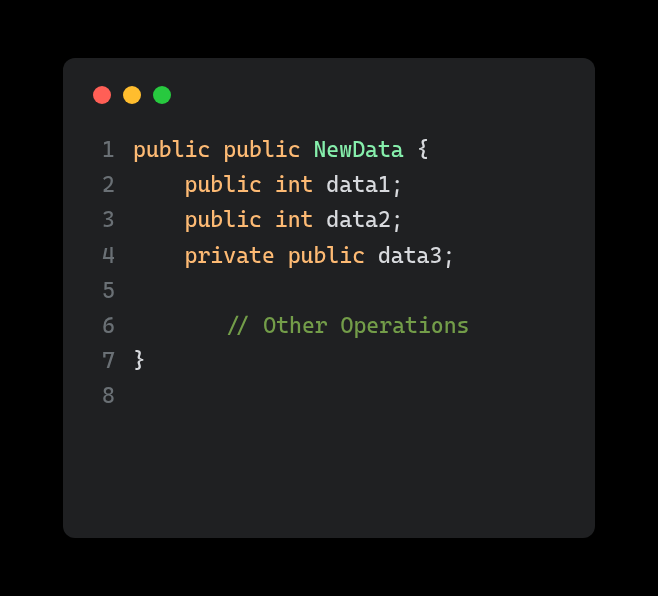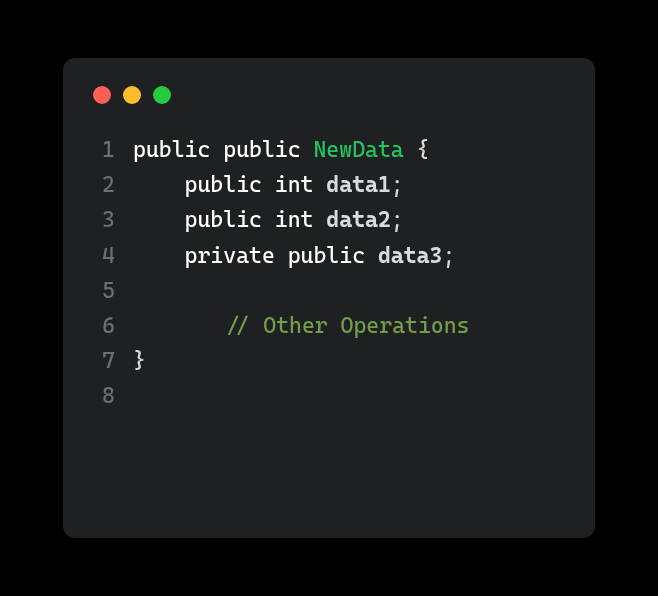--- a/index.html
+++ b/index.html
@@ -49,23 +49,23 @@
       color: #6a7075;
       width: 40px;
       text-align: right;
       padding-right: 18px;
       user-select: none;
       flex-shrink: 0;
     }
     .content {
       flex: 1;
     }
-    .kw { color: #ffffff; text-align: right; }
-    .cls { color: #22c55e; }
-    .ident { color: #d8dade; font-weight: bold; }
+    .kw { color: #fdba74; text-align: right; }
+    .cls { color: #86efac; }
+    .ident { color: #d8dade; }
     .punct { color: #d8dade; }
     .comment { color: #739d49; margin-left: 40px; }
   </style>
 </head>
 <body>
 
 <div class="window">
   <div class="titlebar">
     <div class="dot red"></div>
     <div class="dot yellow"></div>

